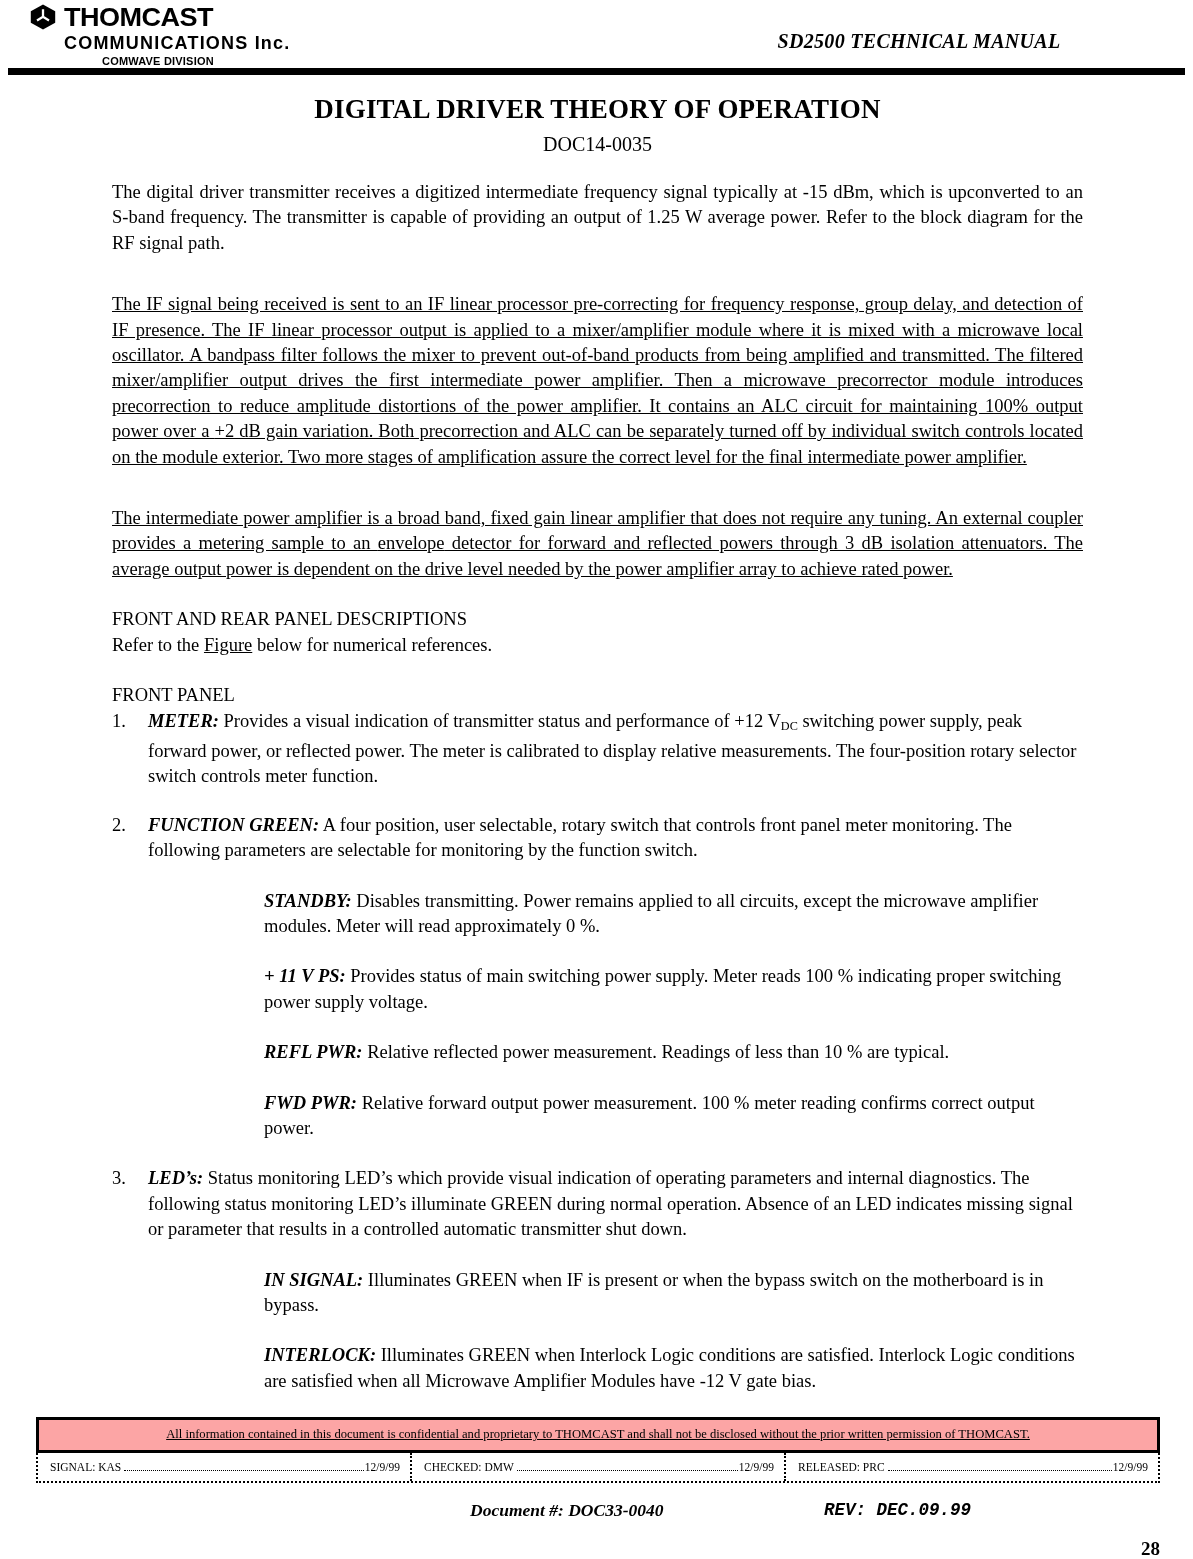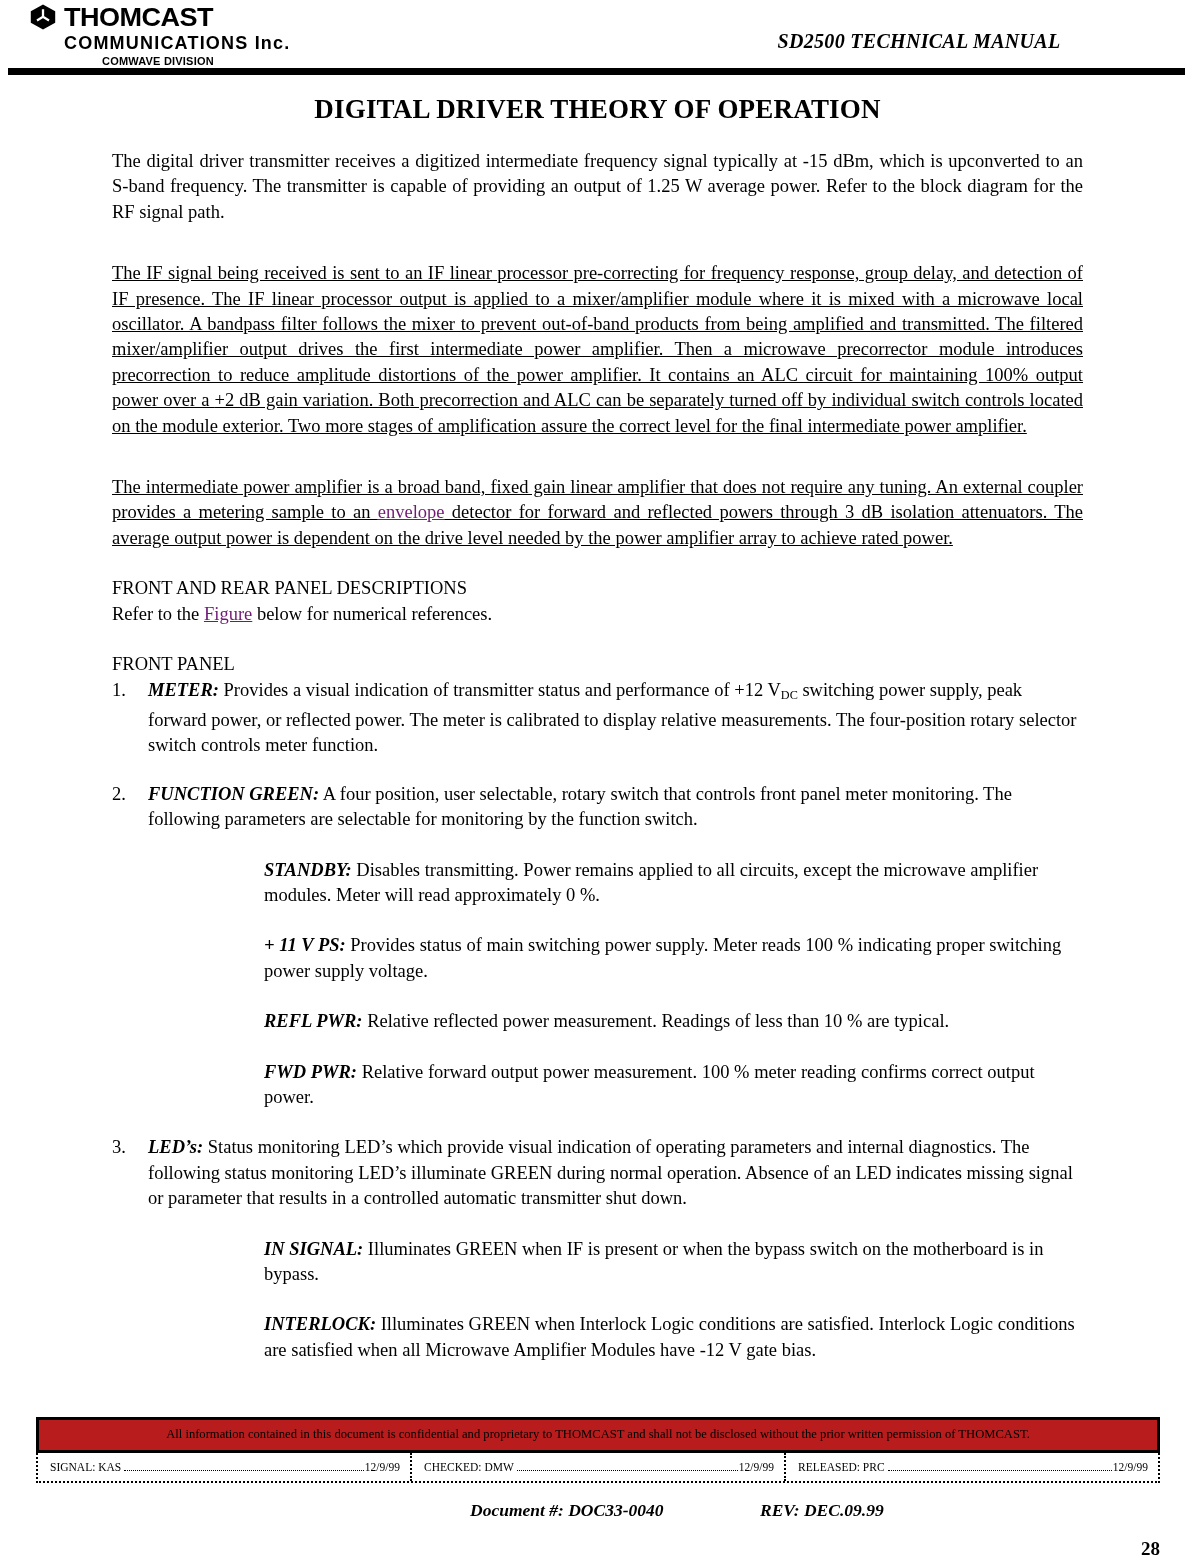--- a/index.html
+++ b/index.html
@@ -126,21 +126,21 @@
 
   .section-head {
     font-size: 18.5px;
     line-height: 25.4px;
     margin: 0;
   }
   .gap-sm { height: 23px; }
   .gap-md { height: 25px; }
 
   a.doclink {
-    color: #701a75;
+    color: #000000;
     text-decoration: underline;
   }
 
   .uline { text-decoration: underline; }
 
   sub {
     font-size: 0.66em;
     vertical-align: -0.25em;
   }
 
@@ -173,26 +173,27 @@
 
   
   .footer {
     position: absolute;
     left: 36px;
     right: 33px;
     top: 1417px;
   }
   .confid-box {
     border: 3px solid #000000;
-    background: #b91c1c;
+    background: #fca5a5;
     text-align: center;
     font-size: 12.6px;
     line-height: 15px;
     padding: 7px 6px 8px 6px;
     box-sizing: border-box;
+    text-decoration: underline;
   }
   .sig-row {
     display: flex;
     border-left: 2px dotted #000000;
     border-right: 2px dotted #000000;
     border-bottom: 2px dotted #000000;
     box-sizing: border-box;
   }
   .sig-cell {
     flex: 1 1 0;
@@ -228,25 +229,26 @@
   .doc-num {
     position: absolute;
     left: 470px;
     top: 0;
     font-weight: bold;
     font-style: italic;
     font-size: 17.5px;
   }
   .doc-rev {
     position: absolute;
-    left: 760px;
+    left: 824px;
     top: 0;
     font-weight: bold;
     font-style: italic;
     font-size: 17.5px;
+    font-family: Liberation Mono, monospace;
   }
   .page-num {
     position: absolute;
     right: 33px;
     top: 38px;
     font-weight: bold;
     font-size: 19px;
   }
 </style>
 </head>
@@ -269,20 +271,21 @@
       <div class="logo-line3">COMWAVE DIVISION</div>
     </div>
 
     <div class="header-title">SD2500 TECHNICAL MANUAL</div>
     <div class="header-rule"></div>
   </div>
 
   <div class="content">
 
     <div class="doc-title">DIGITAL DRIVER THEORY OF OPERATION</div>
+    <div class="doc-subtitle">DOC14-0035</div>
 
     <div class="gap-md"></div>
 
     <p class="body-text">The digital driver transmitter receives a digitized intermediate frequency signal typically at -15 dBm, which is upconverted to an S-band frequency.  The transmitter is capable of providing an output of 1.25 W average power.  Refer to the block diagram for the RF signal path.</p>
 
     <p class="body-text spaced"><span>The IF signal being received is sent to an IF linear processor pre-correcting for frequency response, group delay, and detection of IF presence.  The IF linear processor output is applied to a mixer/amplifier module where it is mixed with a microwave local oscillator.  A bandpass filter follows the mixer to prevent out-of-band products from being amplified and transmitted.  The filtered mixer/amplifier output drives the first intermediate power amplifier.  Then a microwave precorrector module introduces precorrection to reduce amplitude distortions of the power amplifier.  It contains an ALC circuit for maintaining 100% output power over a </span><span class="uline">+</span><span>2 dB gain variation.  Both precorrection and ALC can be separately turned off by individual switch controls located on the module exterior.  Two more stages of amplification assure the correct level for the final intermediate power amplifier.</span></p>
 
     <p class="body-text spaced"><span>The intermediate power amplifier is a broad band, fixed gain linear amplifier that does not require any tuning.  An external coupler provides a metering sample to an </span><a class="doclink" href="#">envelope</a><span> detector for forward and reflected powers through 3 dB isolation attenuators.  The average output power is dependent on the drive level needed by the power amplifier array to achieve rated power.</span></p>
 
     <div class="gap-md"></div>

